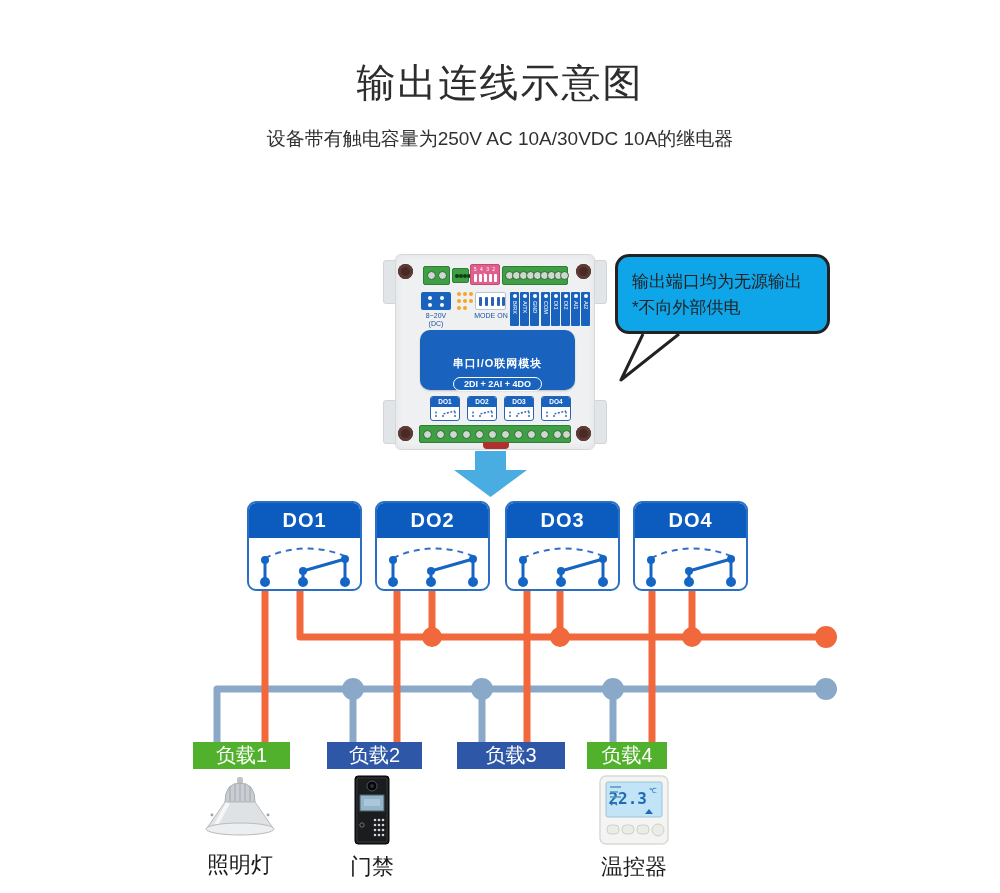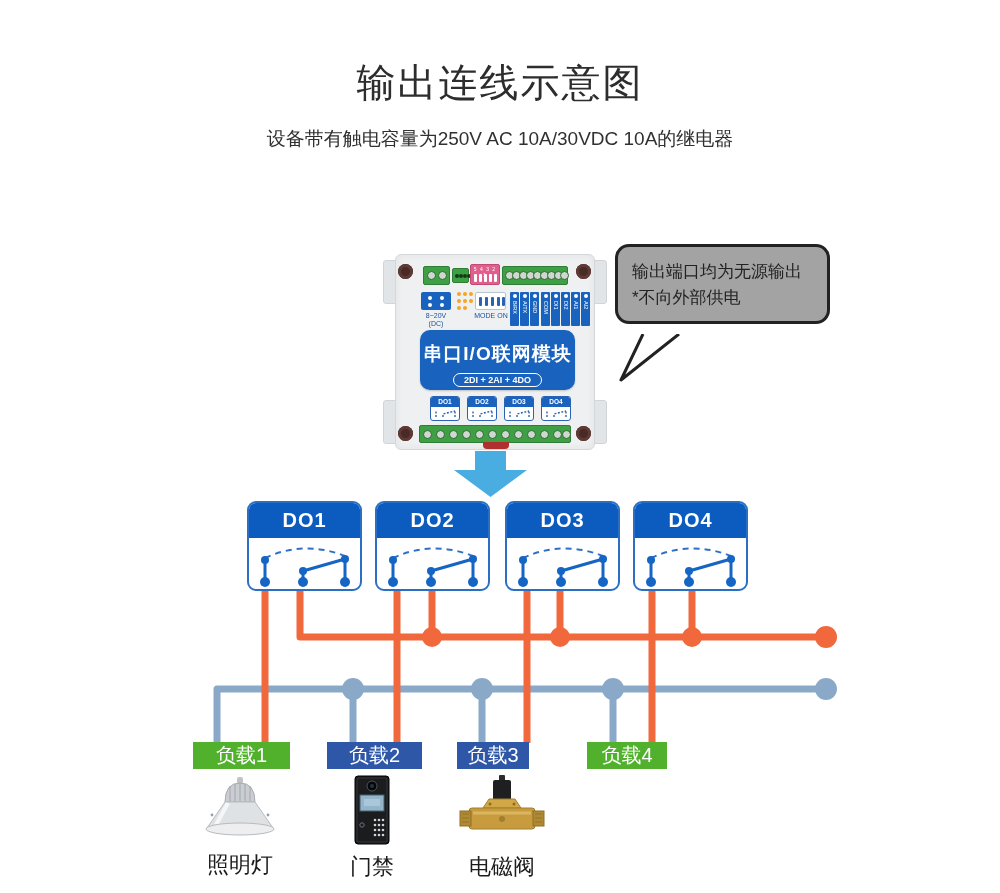--- a/index.html
+++ b/index.html
@@ -33,51 +33,51 @@
   .wdot { position:absolute; width:4px; height:4px; border-radius:50%; background:#fff; }
   .tiny-label { position:absolute; font-size:7px; color:#1b4f9e; text-align:center; line-height:8px; }
   .led { position:absolute; width:4px; height:4px; border-radius:50%; background:#f5a623; }
   .dip-white { position:absolute; background:#fff; border:1px solid #b9c4d2; border-radius:2px; }
   .dip-white .sw { position:absolute; width:3px; height:9px; background:#2b62b4; border-radius:1px; }
   .term-col { position:absolute; width:9px; height:34px; background:#1963be; border-radius:1px; }
   .term-col .vtxt { position:absolute; left:0; top:9px; width:100%; text-align:center;
     writing-mode:vertical-rl; font-size:5.5px; color:#fff; letter-spacing:0; line-height:9px; }
   .panel { position:absolute; left:37px; top:76px; width:155px; height:60px; background:#1963be;
     border-radius:10px; z-index:2; text-align:center; box-shadow:0 1px 2px rgba(0,0,0,.2); }
-  .panel .pname { margin-top:11px; font-size:19px; font-weight:bold; color:#fff; letter-spacing:1px; }
+  .panel .pname { margin-top:26px; font-size:11px; font-weight:bold; color:#fff; letter-spacing:1px; }
   .panel .pbadge { display:inline-block; margin-top:6px; padding:1px 10px; border:1.5px solid #fff;
     border-radius:9px; font-size:9px; font-weight:bold; color:#fff; }
   .mini-do { position:absolute; top:142px; width:30px; height:25px; background:#fff;
     border:1px solid #2b62b4; border-radius:3px; overflow:hidden; }
   .mini-do .mh { height:10px; background:#1963be; color:#fff; font-size:6.5px; font-weight:bold;
     text-align:center; line-height:10px; }
   .redtab { position:absolute; left:100px; top:188px; width:26px; height:7px; background:#b03030; border-radius:0 0 4px 4px; }
 
   
-  .callout { position:absolute; left:615px; top:244px; width:215px; height:80px; background:#a3a3a3;
+  .callout { position:absolute; left:615px; top:254px; width:215px; height:80px; background:#0ea5e9;
     border:3px solid #222; border-radius:14px; z-index:3; padding:12px 0 0 14px; }
   .callout .cl { font-size:17px; color:#222; line-height:26px; }
   .callout-tail { position:absolute; left:617px; top:334px; z-index:4; }
 
   
   .down-arrow { position:absolute; left:448px; top:451px; z-index:2; }
 
   
   .do-box { position:absolute; top:501px; width:115px; height:90px; background:#fff;
     border:2px solid #2a6fc4; border-radius:9px; overflow:hidden; z-index:2; }
   .do-box .hd { height:35px; background:#0b5cbe; color:#fff; text-align:center;
     font-size:20px; font-weight:bold; line-height:35px; letter-spacing:1px; }
   .do1{left:247px}.do2{left:375px}.do3{left:505px}.do4{left:633px}
 
   
   .load { position:absolute; top:742px; height:27px; z-index:2; color:#fff; font-size:20px;
     text-align:center; line-height:27px; }
   .load.green { background:#52b12c; }
   .load.blue  { background:#2f57a7; }
-  .ld1{left:193px;width:97px}.ld2{left:327px;width:95px}.ld3{left:457px;width:72px}.ld4{left:587px;width:80px}
+  .ld1{left:193px;width:97px}.ld2{left:327px;width:95px}.ld3{left:457px;width:108px}.ld4{left:587px;width:80px}
 
   
   .appliance { position:absolute; top:775px; width:100px; text-align:center; z-index:2; }
   .appliance .app-label { margin-top:3px; font-size:22px; color:#1c1c1c; }
   .ap1{left:190px}.ap2{left:322px}.ap3{left:452px}.ap4{left:584px}
 </style>
 </head>
 <body>
 
 <div class="canvas">
@@ -402,31 +402,33 @@
       <path d="M36 11 V26 M41 9 V26 M46 8 V26 M51 9 V26 M56 11 V26" stroke="#9aa0a5" stroke-width="0.8"></path>
       <path d="M31 27 L13 53 H79 L61 27 Z" fill="#dfe2e5" stroke="#b8bcbf" stroke-width="1"></path>
       <path d="M34 28 L22 50" stroke="#ffffff" stroke-width="4" opacity="0.7"></path>
       <ellipse cx="46" cy="54" rx="34" ry="6" fill="#eceef0" stroke="#b8bcbf" stroke-width="1"></ellipse>
       <circle cx="18" cy="40" r="1.4" fill="#9aa0a5"></circle>
         <circle cx="74" cy="40" r="1.4" fill="#9aa0a5"></circle>
     </svg>
     <div class="app-label">照明灯</div>
   </div>
 
-  <div class="appliance ap3">
-    <svg width="86" height="70" viewBox="0 0 86 70">
-      <rect x="40" y="0" width="6" height="6" rx="1" fill="#2a2d2f"></rect>
-      <rect x="34" y="5" width="18" height="21" rx="2" fill="#1d1f21"></rect>
-      <path d="M24 33 L30 24 H56 L62 33 Z" fill="#d2a847" stroke="#a07f2f" stroke-width="1"></path>
-      <circle cx="31" cy="29" r="1.5" fill="#8a6c28"></circle>
-        <circle cx="55" cy="29" r="1.5" fill="#8a6c28"></circle>
-      <rect x="10" y="33" width="66" height="21" rx="3" fill="#c89c3e" stroke="#a07f2f" stroke-width="1"></rect>
-      <path d="M14 38 H72" stroke="#e0bd6a" stroke-width="3" opacity="0.8"></path>
-      <rect x="1" y="36" width="11" height="15" fill="#b08a33" stroke="#8e6f26" stroke-width="1"></rect>
-      <rect x="74" y="36" width="11" height="15" fill="#b08a33" stroke="#8e6f26" stroke-width="1"></rect>
-      <path d="M3 39 H10 M3 43 H10 M3 47 H10 M76 39 H83 M76 43 H83 M76 47 H83" stroke="#8e6f26" stroke-width="0.8"></path>
-      <circle cx="43" cy="44" r="3" fill="#a07f2f"></circle>
-    </svg>
-    <div class="app-label">电磁阀</div>
-  </div>
-
+
+  <div class="appliance ap4">
+    <svg width="70" height="70" viewBox="0 0 70 70">
+      <rect x="1" y="1" width="68" height="68" rx="6" fill="#f4f5f3" stroke="#d8dad6" stroke-width="1.5"></rect>
+      <rect x="7" y="7" width="56" height="35" rx="2" fill="#c3e4f6" stroke="#9cc3d8" stroke-width="1"></rect>
+      <text x="48" y="29" text-anchor="end" font-family="DejaVu Sans Mono, monospace" font-size="16" font-weight="bold" fill="#1a6db5">22.3</text>
+      <text x="50" y="18" font-size="7" fill="#1a6db5">℃</text>
+      <path d="M11 12 H22 M11 17 H19 M11 22 H22" stroke="#5a93bd" stroke-width="1.5"></path>
+      <path d="M12 30 Q15 26 18 30" stroke="#2f7db8" stroke-width="1.5" fill="none"></path>
+      <path d="M50 34 l4 5 h-8 Z" fill="#1a6db5"></path>
+      <g fill="#eaece8" stroke="#ccd0ca">
+        <rect x="8" y="50" width="12" height="9" rx="4"></rect>
+        <rect x="23" y="50" width="12" height="9" rx="4"></rect>
+        <rect x="38" y="50" width="12" height="9" rx="4"></rect>
+        <circle cx="59" cy="55" r="6"></circle>
+      </g>
+    </svg>
+    <div class="app-label">温控器</div>
+  </div>
 
 </div>
 
 </body></html>

